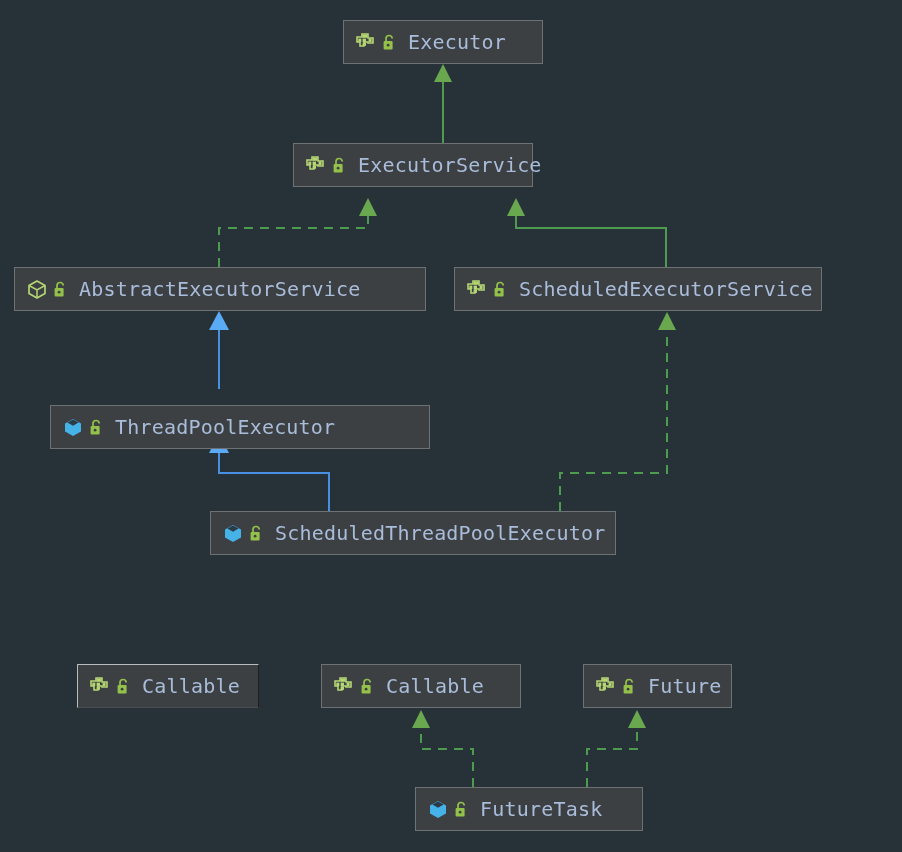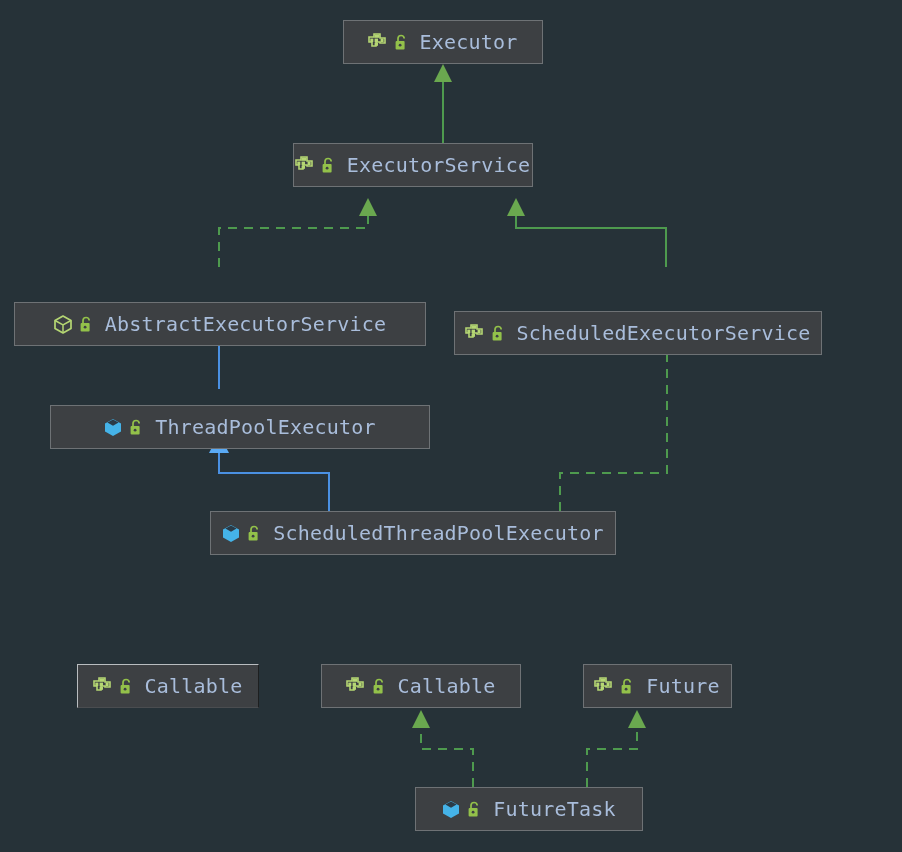--- a/index.html
+++ b/index.html
@@ -33,21 +33,20 @@
   .node {
     position: absolute;
     box-sizing: border-box;
     background: #3d4043;
     border: 1px solid #6e7275;
     display: flex;
     align-items: center;
     height: 44px;
     padding: 0 13px 0 11px;
     z-index: 5;
-    justify-content: center;
   }
   .node.selected {
     border-top-color: #b9bdc0;
     border-left-color: #b9bdc0;
     border-right-color: #1d1f20;
     border-bottom-color: #4a4d50;
   }
   .node-icon {
     flex: 0 0 auto;
     width: 22px;
@@ -145,34 +144,34 @@
       <rect x="7.6" y="11.6" width="3.4" height="3.2" fill="#b5d673"></rect>
     </svg>
     <svg class="node-lock" viewBox="0 0 14 17">
       <path d="M4 7 V4.6 a3.1 3.1 0 0 1 6.2 0" fill="none" stroke="#93c14a" stroke-width="1.7"></path>
       <rect x="1.6" y="7" width="9" height="8.4" rx="1" fill="#93c14a"></rect>
       <circle cx="6.1" cy="11.2" r="1.4" fill="#3d4043"></circle>
     </svg>
     <span class="node-label">ExecutorService</span>
   </div>
 
-  <div class="node" style="left:14px; top:267px; width:412px;margin-top:35px;">
+  <div class="node" style="left:14px; top:267px; width:412px;">
     <svg class="node-icon" viewBox="0 0 22 22">
       <path d="M11 3 L19 7.5 V15.5 L11 20 L3 15.5 V7.5 Z" fill="none" stroke="#b5d673" stroke-width="1.7" stroke-linejoin="round"></path>
       <path d="M3 7.5 L11 12 L19 7.5 M11 12 V20" fill="none" stroke="#b5d673" stroke-width="1.5"></path>
     </svg>
     <svg class="node-lock" viewBox="0 0 14 17">
       <path d="M4 7 V4.6 a3.1 3.1 0 0 1 6.2 0" fill="none" stroke="#93c14a" stroke-width="1.7"></path>
       <rect x="1.6" y="7" width="9" height="8.4" rx="1" fill="#93c14a"></rect>
       <circle cx="6.1" cy="11.2" r="1.4" fill="#3d4043"></circle>
     </svg>
     <span class="node-label">AbstractExecutorService</span>
   </div>
 
-  <div class="node" style="left:454px; top:267px; width:368px;margin-top:44px;">
+  <div class="node" style="left:454px; top:267px; width:368px;">
     <svg class="node-icon" viewBox="0 0 22 22">
       <path d="M7 3 h6 v4 h5 v5 h-5 v-1 h-4 v4 h-4 v-4 h-3 v-5 h5 z" fill="none" stroke="#b5d673" stroke-width="1.6"></path>
       <rect x="7.6" y="7.6" width="3.4" height="3.4" fill="#b5d673"></rect>
       <rect x="13.6" y="7.6" width="3" height="3.4" fill="#b5d673"></rect>
       <rect x="3.3" y="7.6" width="3" height="3.4" fill="#b5d673"></rect>
       <rect x="7.6" y="3.6" width="4.8" height="3.2" fill="#b5d673"></rect>
       <rect x="7.6" y="11.6" width="3.4" height="3.2" fill="#b5d673"></rect>
     </svg>
     <svg class="node-lock" viewBox="0 0 14 17">
       <path d="M4 7 V4.6 a3.1 3.1 0 0 1 6.2 0" fill="none" stroke="#93c14a" stroke-width="1.7"></path>

